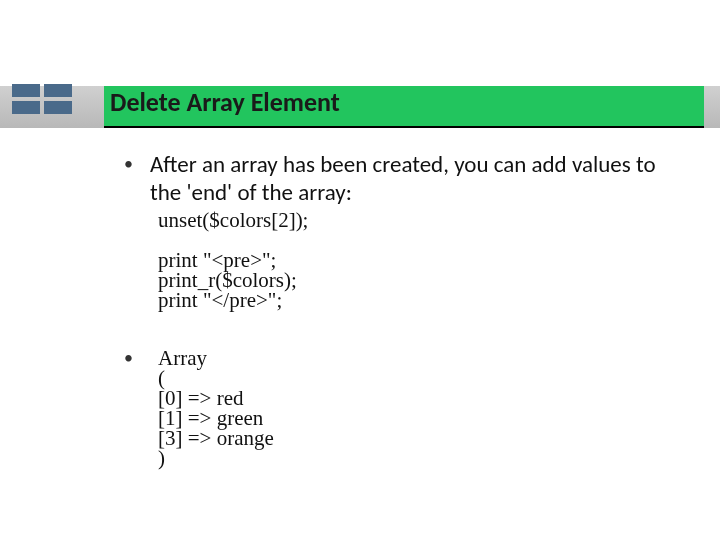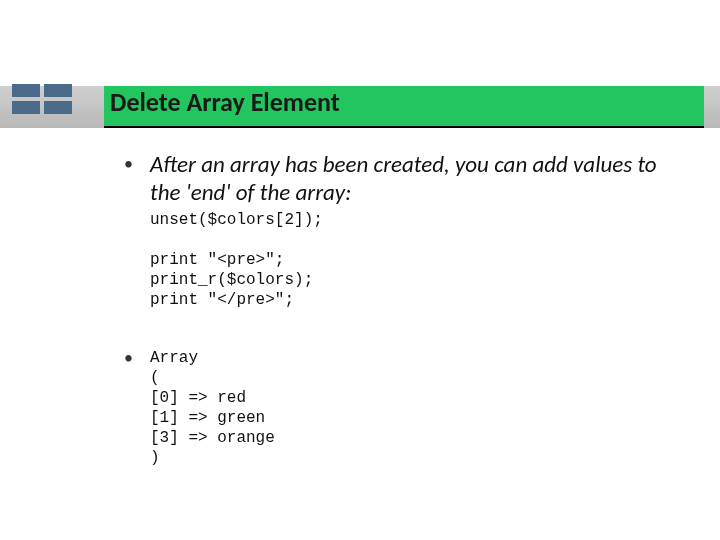--- a/index.html
+++ b/index.html
@@ -67,29 +67,29 @@
     text-align: left;
     padding-left: 4px;
   }
   .bullet-body {
     flex: 1;
   }
   .body-text {
     font-size: 23px;
     color: #111;
     line-height: 28px;
-    font-style: italic;
   }
   .code-block {
-    font-family: Liberation Mono, monospace;
-    font-size: 16px;
+    font-family: Liberation Serif, serif;
+    font-size: 21px;
     color: #111;
     white-space: pre;
     line-height: 20px;
     margin-top: 4px;
+    margin-left: 8px;
   }
   .second-bullet {
     margin-top: 34px;
   }
 </style>
 </head>
 <body>
 
 <div class="header-band"></div>
 

